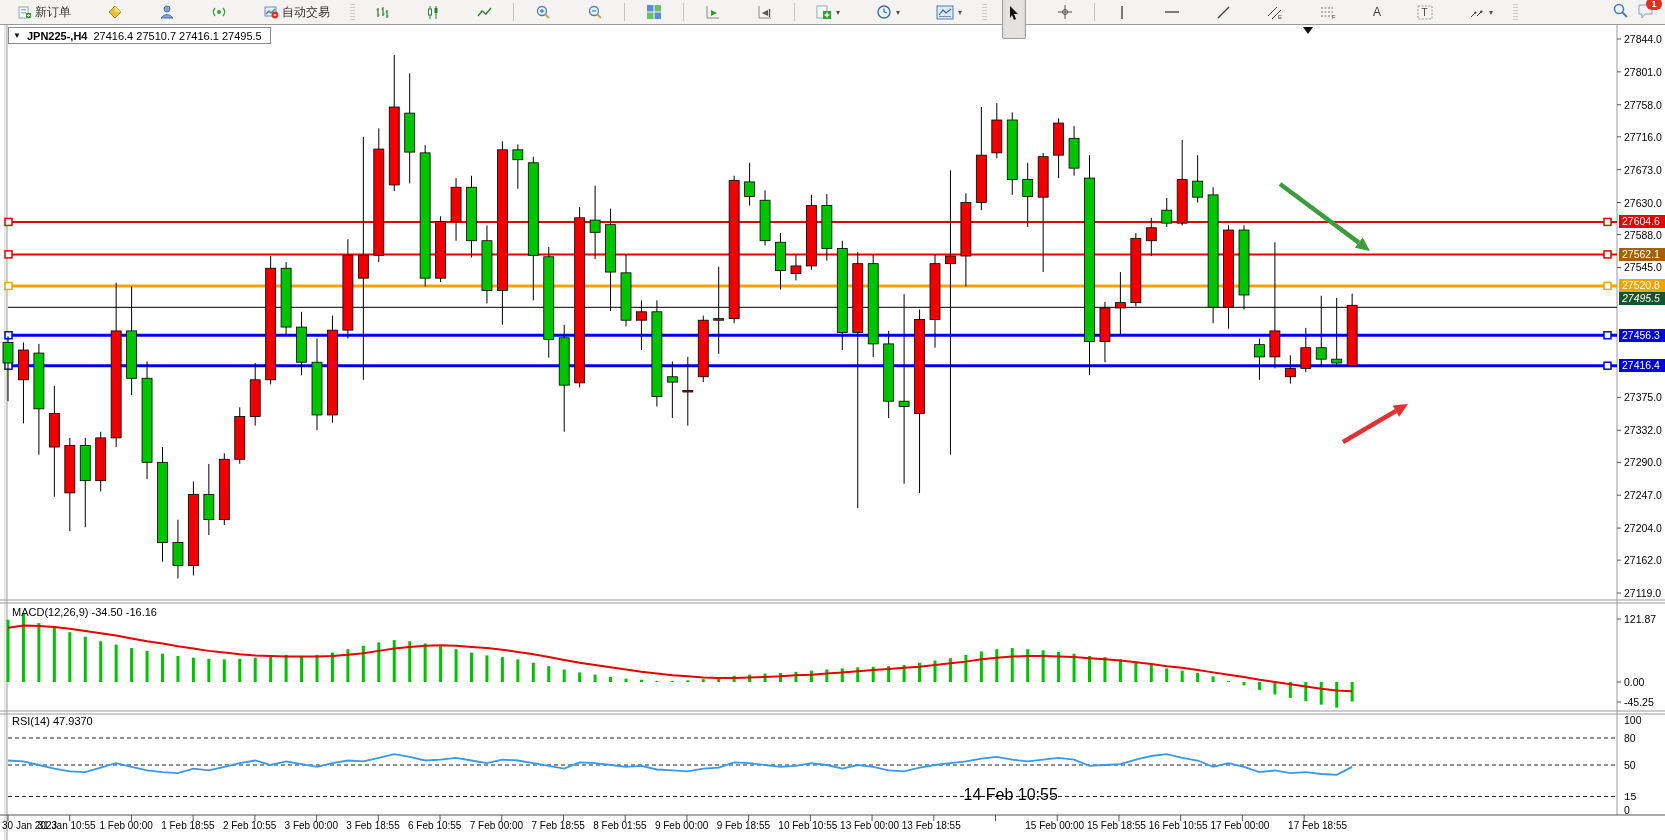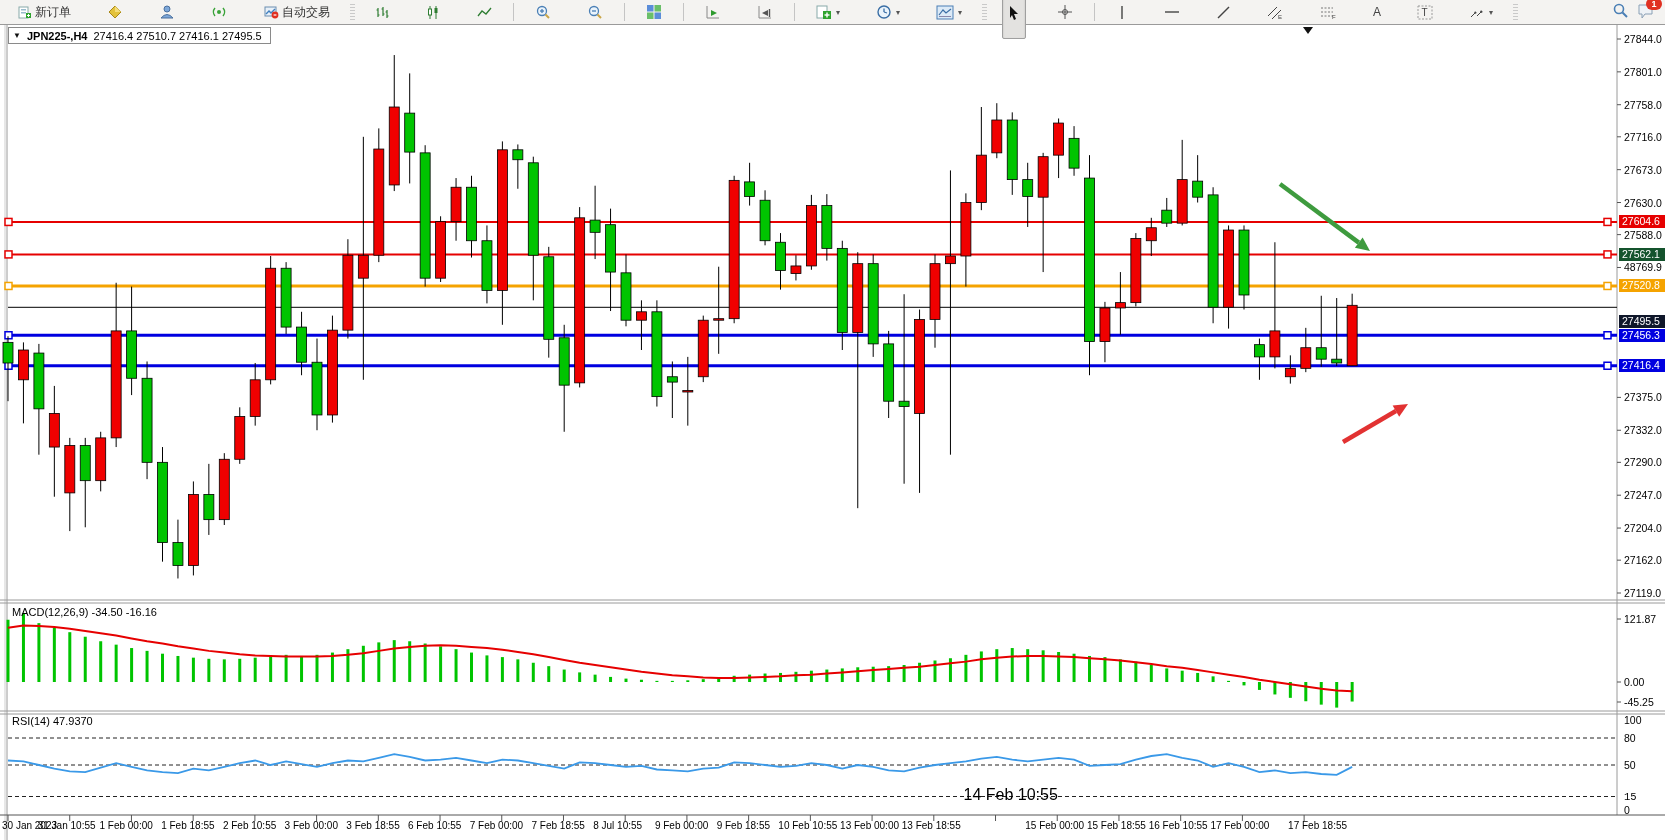--- a/index.html
+++ b/index.html
@@ -604,53 +604,53 @@
     </div>
 
     <div id="labels-layer">
         <div class="axis-text" style="left: 1624px; top: 8px;">27844.0</div>
         <div class="axis-text" style="left: 1624px; top: 40.858px;">27801.0</div>
         <div class="axis-text" style="left: 1624px; top: 73.716px;">27758.0</div>
         <div class="axis-text" style="left: 1624px; top: 105.81px;">27716.0</div>
         <div class="axis-text" style="left: 1624px; top: 138.668px;">27673.0</div>
         <div class="axis-text" style="left: 1624px; top: 171.526px;">27630.0</div>
         <div class="axis-text" style="left: 1624px; top: 203.62px;">27588.0</div>
-        <div class="axis-text" style="left: 1624px; top: 236.478px;">48769.9</div>
+        <div class="axis-text" style="left: 1624px; top: 236.478px;">27545.0</div>
         <div class="axis-text" style="left: 1624px; top: 366.382px;">27375.0</div>
         <div class="axis-text" style="left: 1624px; top: 399.24px;">27332.0</div>
         <div class="axis-text" style="left: 1624px; top: 431.334px;">27290.0</div>
         <div class="axis-text" style="left: 1624px; top: 464.192px;">27247.0</div>
         <div class="axis-text" style="left: 1624px; top: 497.05px;">27204.0</div>
         <div class="axis-text" style="left: 1624px; top: 529.143px;">27162.0</div>
         <div class="axis-text" style="left: 1624px; top: 562.001px;">27119.0</div>
         <div class="scale-box" style="top: 190.435px; background: rgb(230, 0, 0);">27604.6</div>
-        <div class="scale-box" style="top: 222.911px; background: #14532d;">27562.1</div>
+        <div class="scale-box" style="top: 222.911px; background: #a16207;">27562.1</div>
         <div class="scale-box" style="top: 254.47px; background: rgb(245, 163, 0);">27520.8</div>
         <div class="scale-box" style="top: 303.757px; background: rgb(0, 0, 224);">27456.3</div>
         <div class="scale-box" style="top: 334.246px; background: rgb(0, 0, 224);">27416.4</div>
-        <div class="scale-box" style="top: 290px; background: #0f172a;">27495.5</div>
+        <div class="scale-box" style="top: 267px; background: #14532d; font-style: italic;">27495.5</div>
         <div class="axis-text" style="left: 1624px; top: 588px;">121.87</div>
         <div class="axis-text" style="left: 1624px; top: 651px;">0.00</div>
         <div class="axis-text" style="left: 1624px; top: 671px;">-45.25</div>
         <div class="axis-text" style="left: 1624px; top: 689px;">100</div>
         <div class="axis-text" style="left: 1624px; top: 707px;">80</div>
         <div class="axis-text" style="left: 1624px; top: 734px;">50</div>
         <div class="axis-text" style="left: 1624px; top: 765.5px; font-family: Liberation Mono, monospace;">15</div>
         <div class="axis-text" style="left: 1624px; top: 779px;">0</div>
         <div class="axis-text" style="left: 2px; top: 795px; font-size: 10px;">30 Jan 2023</div>
         <div class="axis-text" style="left: 37.72px; top: 795px; font-size: 10px;">31 Jan 10:55</div>
         <div class="axis-text" style="left: 99.44px; top: 795px; font-size: 10px;">1 Feb 00:00</div>
         <div class="axis-text" style="left: 161.16px; top: 795px; font-size: 10px;">1 Feb 18:55</div>
         <div class="axis-text" style="left: 222.88px; top: 795px; font-size: 10px;">2 Feb 10:55</div>
         <div class="axis-text" style="left: 284.6px; top: 795px; font-size: 10px;">3 Feb 00:00</div>
         <div class="axis-text" style="left: 346.32px; top: 795px; font-size: 10px;">3 Feb 18:55</div>
         <div class="axis-text" style="left: 408.04px; top: 795px; font-size: 10px;">6 Feb 10:55</div>
         <div class="axis-text" style="left: 469.76px; top: 795px; font-size: 10px;">7 Feb 00:00</div>
         <div class="axis-text" style="left: 531.48px; top: 795px; font-size: 10px;">7 Feb 18:55</div>
-        <div class="axis-text" style="left: 593.2px; top: 795px; font-size: 10px;">8 Jul 10:55</div>
+        <div class="axis-text" style="left: 593.2px; top: 795px; font-size: 10px;">8 Feb 01:55</div>
         <div class="axis-text" style="left: 654.92px; top: 795px; font-size: 10px;">9 Feb 00:00</div>
         <div class="axis-text" style="left: 716.64px; top: 795px; font-size: 10px;">9 Feb 18:55</div>
         <div class="axis-text" style="left: 778.36px; top: 795px; font-size: 10px;">10 Feb 10:55</div>
         <div class="axis-text" style="left: 840.08px; top: 795px; font-size: 10px;">13 Feb 00:00</div>
         <div class="axis-text" style="left: 901.8px; top: 795px; font-size: 10px;">13 Feb 18:55</div>
         <div class="axis-text" style="left: 963.52px; top: 761px; font-size: 16px;">14 Feb 10:55</div>
         <div class="axis-text" style="left: 1025.24px; top: 795px; font-size: 10px;">15 Feb 00:00</div>
         <div class="axis-text" style="left: 1086.96px; top: 795px; font-size: 10px;">15 Feb 18:55</div>
         <div class="axis-text" style="left: 1148.68px; top: 795px; font-size: 10px;">16 Feb 10:55</div>
         <div class="axis-text" style="left: 1210.4px; top: 795px; font-size: 10px;">17 Feb 00:00</div>

